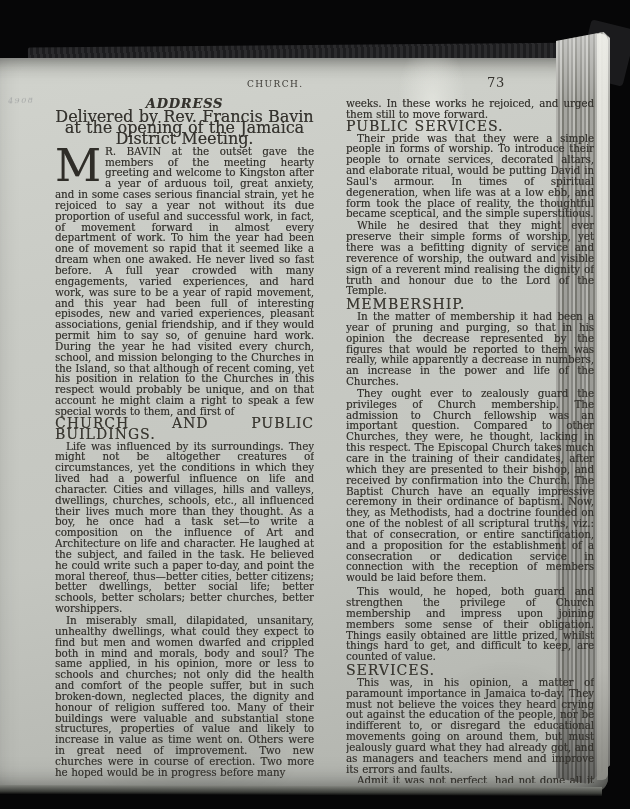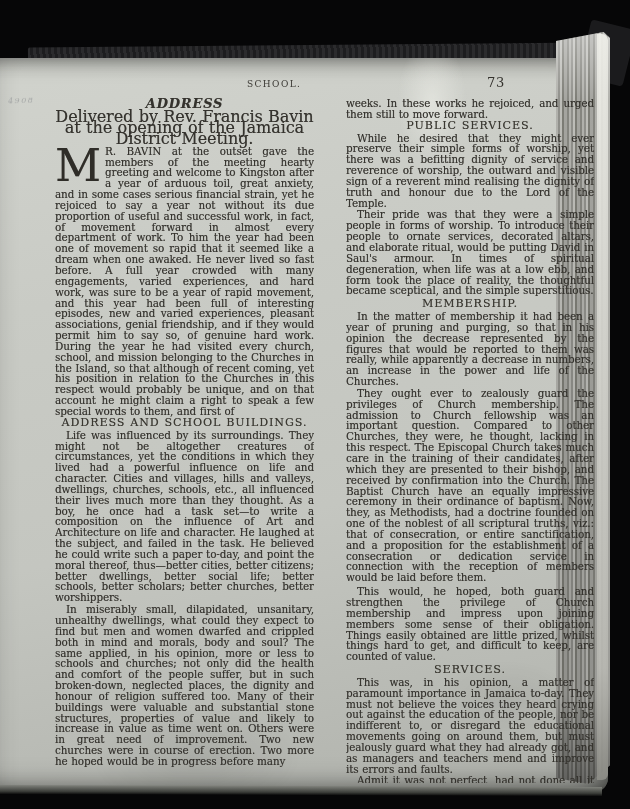--- a/index.html
+++ b/index.html
@@ -95,21 +95,21 @@
   .col p.no-indent{text-indent:0;}
   .art-title{
     text-align:center;font-size:13px;font-weight:bold;font-style:italic;
     letter-spacing:.8px;margin:0 0 3px;text-indent:0 !important;
   }
   .byline{
     text-align:center;font-size:16px;line-height:11.3px;
     margin:0 0 4px;text-indent:0 !important;
   }
   .sec-head{
-    text-align:center;font-size:11px;letter-spacing:1px;
+    font-size:14px;letter-spacing:1px;
     margin:4px 0 1px;text-indent:0 !important;color:#38362f;
   }
   .gap-above{margin-top:3px !important;}
   .dropcap{
     float:left;font-size:45px;line-height:34px;
     padding:3px 4px 0 0;color:#2f2d28;
   }
 </style>
 </head>
 <body>
@@ -117,37 +117,37 @@
 <div class="layer cover-strip"></div>
 <div class="layer cover-corner"></div>
 
 <div class="layer page"></div>
 
 <div class="layer fore-edge"></div>
 <div class="layer fore-edge-highlight"></div>
 <div class="layer bottom-edge"></div>
 
 <div class="layer pencil-mark">4908</div>
-<div class="layer running-head">SCHOOL.</div>
+<div class="layer running-head">CHURCH.</div>
 <div class="layer page-number">73</div>
 
 <div class="col col-left">
   <p class="art-title">ADDRESS</p>
   <p class="byline">Delivered by Rev. Francis Bavin at the opening of the Jamaica District Meeting.</p>
   <p class="no-indent"><span class="dropcap">M</span><span>R. BAVIN at the outset gave the members of the meeting hearty greeting and welcome to Kingston after a year of arduous toil, great anxiety, and in some cases serious financial strain, yet he rejoiced to say a year not without its due proportion of useful and successful work, in fact, of movement forward in almost every department of work. To him the year had been one of movement so rapid that it seemed like a dream when one awaked. He never lived so fast before. A full year crowded with many engagements, varied experiences, and hard work, was sure to be a year of rapid movement, and this year had been full of interesting episodes, new and varied experiences, pleasant associations, genial friendship, and if they would permit him to say so, of genuine hard work. During the year he had visited every church, school, and mission belonging to the Churches in the Island, so that although of recent coming, yet his position in relation to the Churches in this respect would probably be unique, and on that account he might claim a right to speak a few special words to them, and first of</span></p>
-  <p class="sec-head">ADDRESS AND SCHOOL BUILDINGS.</p>
+  <p class="sec-head">CHURCH AND PUBLIC BUILDINGS.</p>
   <p>Life was influenced by its surroundings. They might not be altogether creatures of circumstances, yet the conditions in which they lived had a powerful influence on life and character. Cities and villages, hills and valleys, dwellings, churches, schools, etc., all influenced their lives much more than they thought. As a boy, he once had a task set—to write a composition on the influence of Art and Architecture on life and character. He laughed at the subject, and failed in the task. He believed he could write such a paper to-day, and point the moral thereof, thus—better cities, better citizens; better dwellings, better social life; better schools, better scholars; better churches, better worshippers.</p>
   <p>In miserably small, dilapidated, unsanitary, unhealthy dwellings, what could they expect to find but men and women dwarfed and crippled both in mind and morals, body and soul? The same applied, in his opinion, more or less to schools and churches; not only did the health and comfort of the people suffer, but in such broken-down, neglected places, the dignity and honour of religion suffered too. Many of their buildings were valuable and substantial stone structures, properties of value and likely to increase in value as time went on. Others were in great need of improvement. Two new churches were in course of erection. Two more he hoped would be in progress before many</p>
 </div>
 
 <div class="col col-right">
   <p class="no-indent">weeks. In these works he rejoiced, and urged them still to move forward.</p>
   <p class="sec-head">PUBLIC SERVICES.</p>
+  <p>Their pride was that they were a simple people in forms of worship. To introduce their people to ornate services, decorated altars, and elaborate ritual, would be putting David in Saul's armour. In times of spiritual degeneration, when life was at a low ebb, and form took the place of reality, the thoughtful became sceptical, and the simple superstitious.</p>
   <p>While he desired that they might ever preserve their simple forms of worship, yet there was a befitting dignity of service and reverence of worship, the outward and visible sign of a reverent mind realising the dignity of truth and honour due to the Lord of the Temple.</p>
-  <p>Their pride was that they were a simple people in forms of worship. To introduce their people to ornate services, decorated altars, and elaborate ritual, would be putting David in Saul's armour. In times of spiritual degeneration, when life was at a low ebb, and form took the place of reality, the thoughtful became sceptical, and the simple superstitious.</p>
   <p class="sec-head gap-above">MEMBERSHIP.</p>
   <p>In the matter of membership it had been a year of pruning and purging, so that in his opinion the decrease represented by the figures that would be reported to them was really, while apparently a decrease in numbers, an increase in the power and life of the Churches.</p>
   <p>They ought ever to zealously guard the privileges of Church membership. The admission to Church fellowship was an important question. Compared to other Churches, they were, he thought, lacking in this respect. The Episcopal Church takes much care in the training of their candidates, after which they are presented to their bishop, and received by confirmation into the Church. The Baptist Church have an equally impressive ceremony in their ordinance of baptism. Now, they, as Methodists, had a doctrine founded on one of the noblest of all scriptural truths, viz.: that of consecration, or entire sanctification, and a proposition for the establishment of a consecration or dedication service in connection with the reception of members would be laid before them.</p>
   <p class="gap-above">This would, he hoped, both guard and strengthen the privilege of Church membership and impress upon joining members some sense of their obligation. Things easily obtained are little prized, whilst things hard to get, and difficult to keep, are counted of value.</p>
   <p class="sec-head gap-above">SERVICES.</p>
   <p>This was, in his opinion, a matter of paramount importance in Jamaica to-day. They must not believe the voices they heard crying out against the education of the people, nor be indifferent to, or disregard the educational movements going on around them, but must jealously guard what they had already got, and as managers and teachers mend and improve its errors and faults.</p>
   <p>Admit it was not perfect, had not done all it was intended to do. Admit, in some cases,</p>
 </div>
 
 </body></html>

